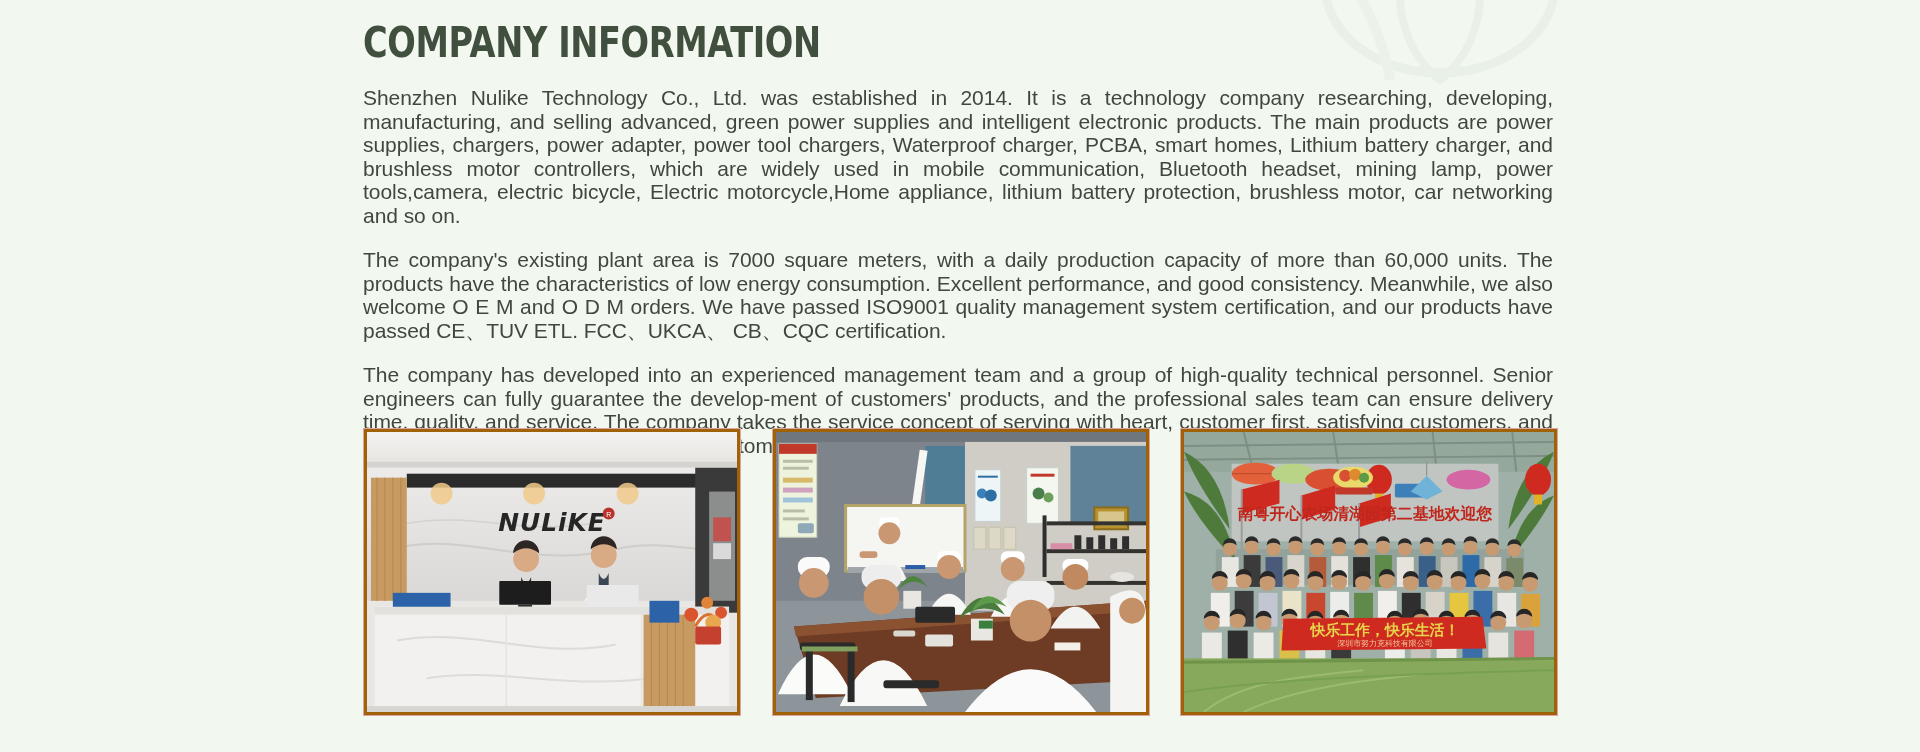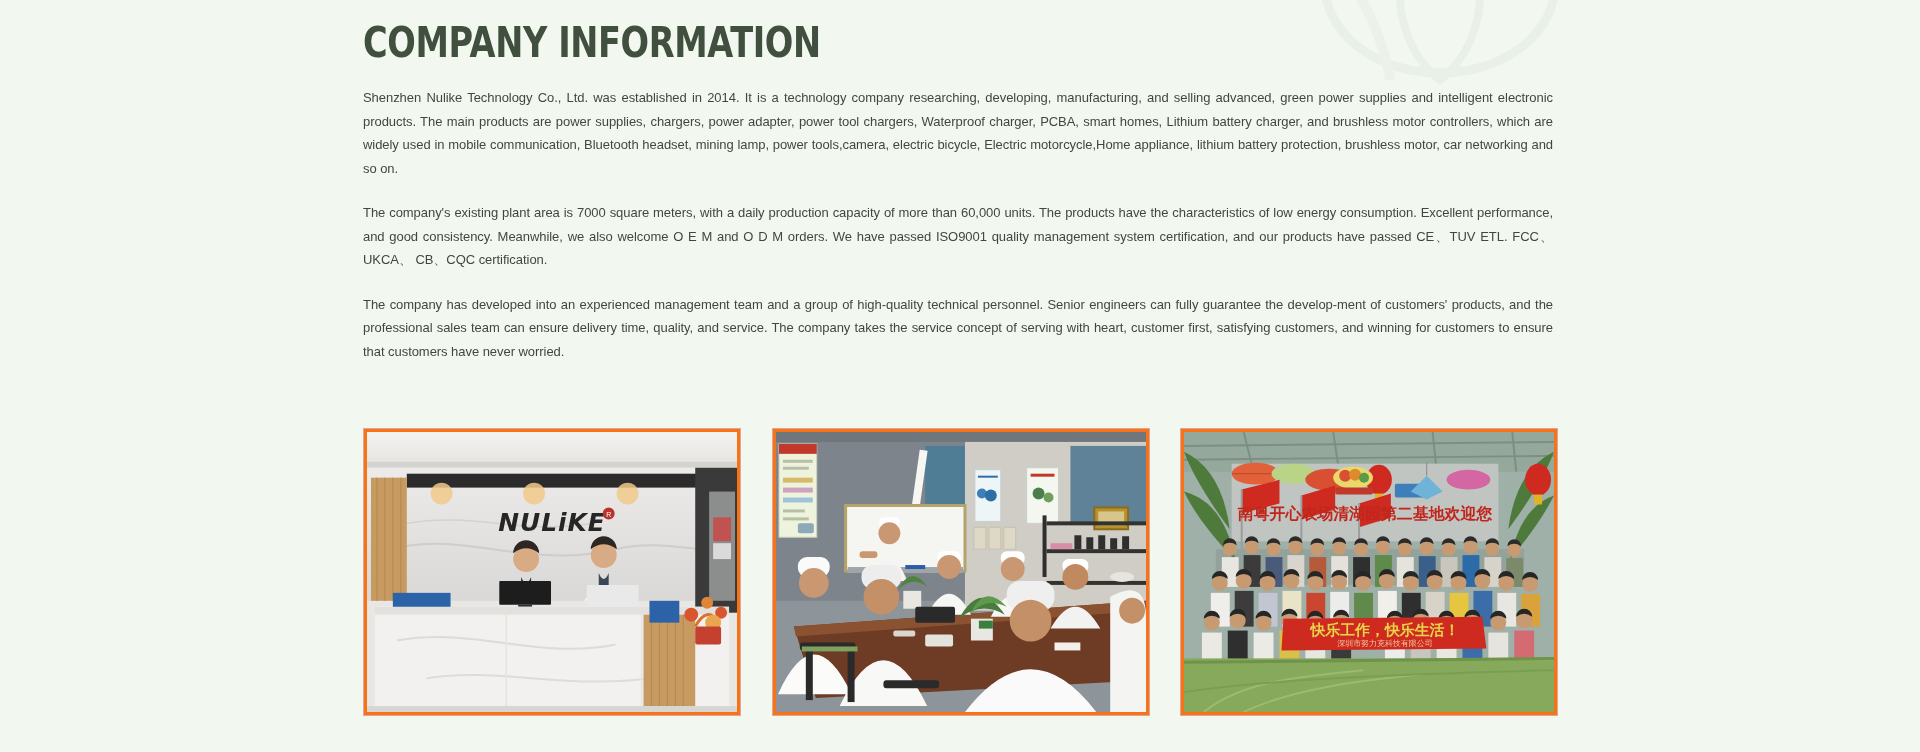--- a/index.html
+++ b/index.html
@@ -52,21 +52,21 @@
     color: #414f3e;
     margin: 0 0 18px 0;
     transform: scaleX(0.80);
     transform-origin: left center;
     white-space: nowrap;
   }
 
   
   .para {
     font-family: "Liberation Sans", sans-serif;
-    font-size: 13px;
+    font-size: 21px;
     line-height: 23.5px;
     color: #3f473e;
     text-align: justify;
     margin: 0 0 21px 0;
     letter-spacing: -0.05px;
   }
   .para:last-of-type { margin-bottom: 0; }
 
   
   .gallery {
@@ -74,21 +74,21 @@
     left: 363px;
     top: 428px;
     width: 1195px;
     display: flex;
     justify-content: space-between;
   }
   .photo-card {
     width: 378px;
     height: 288px;
     border: 1px solid #d9a7a0;
-    background: #f97316;
+    background: #a16207;
     padding: 3px;
     box-sizing: border-box;
     overflow: hidden;
   }
   .photo-inner {
     width: 100%;
     height: 100%;
     position: relative;
     overflow: hidden;
   }

